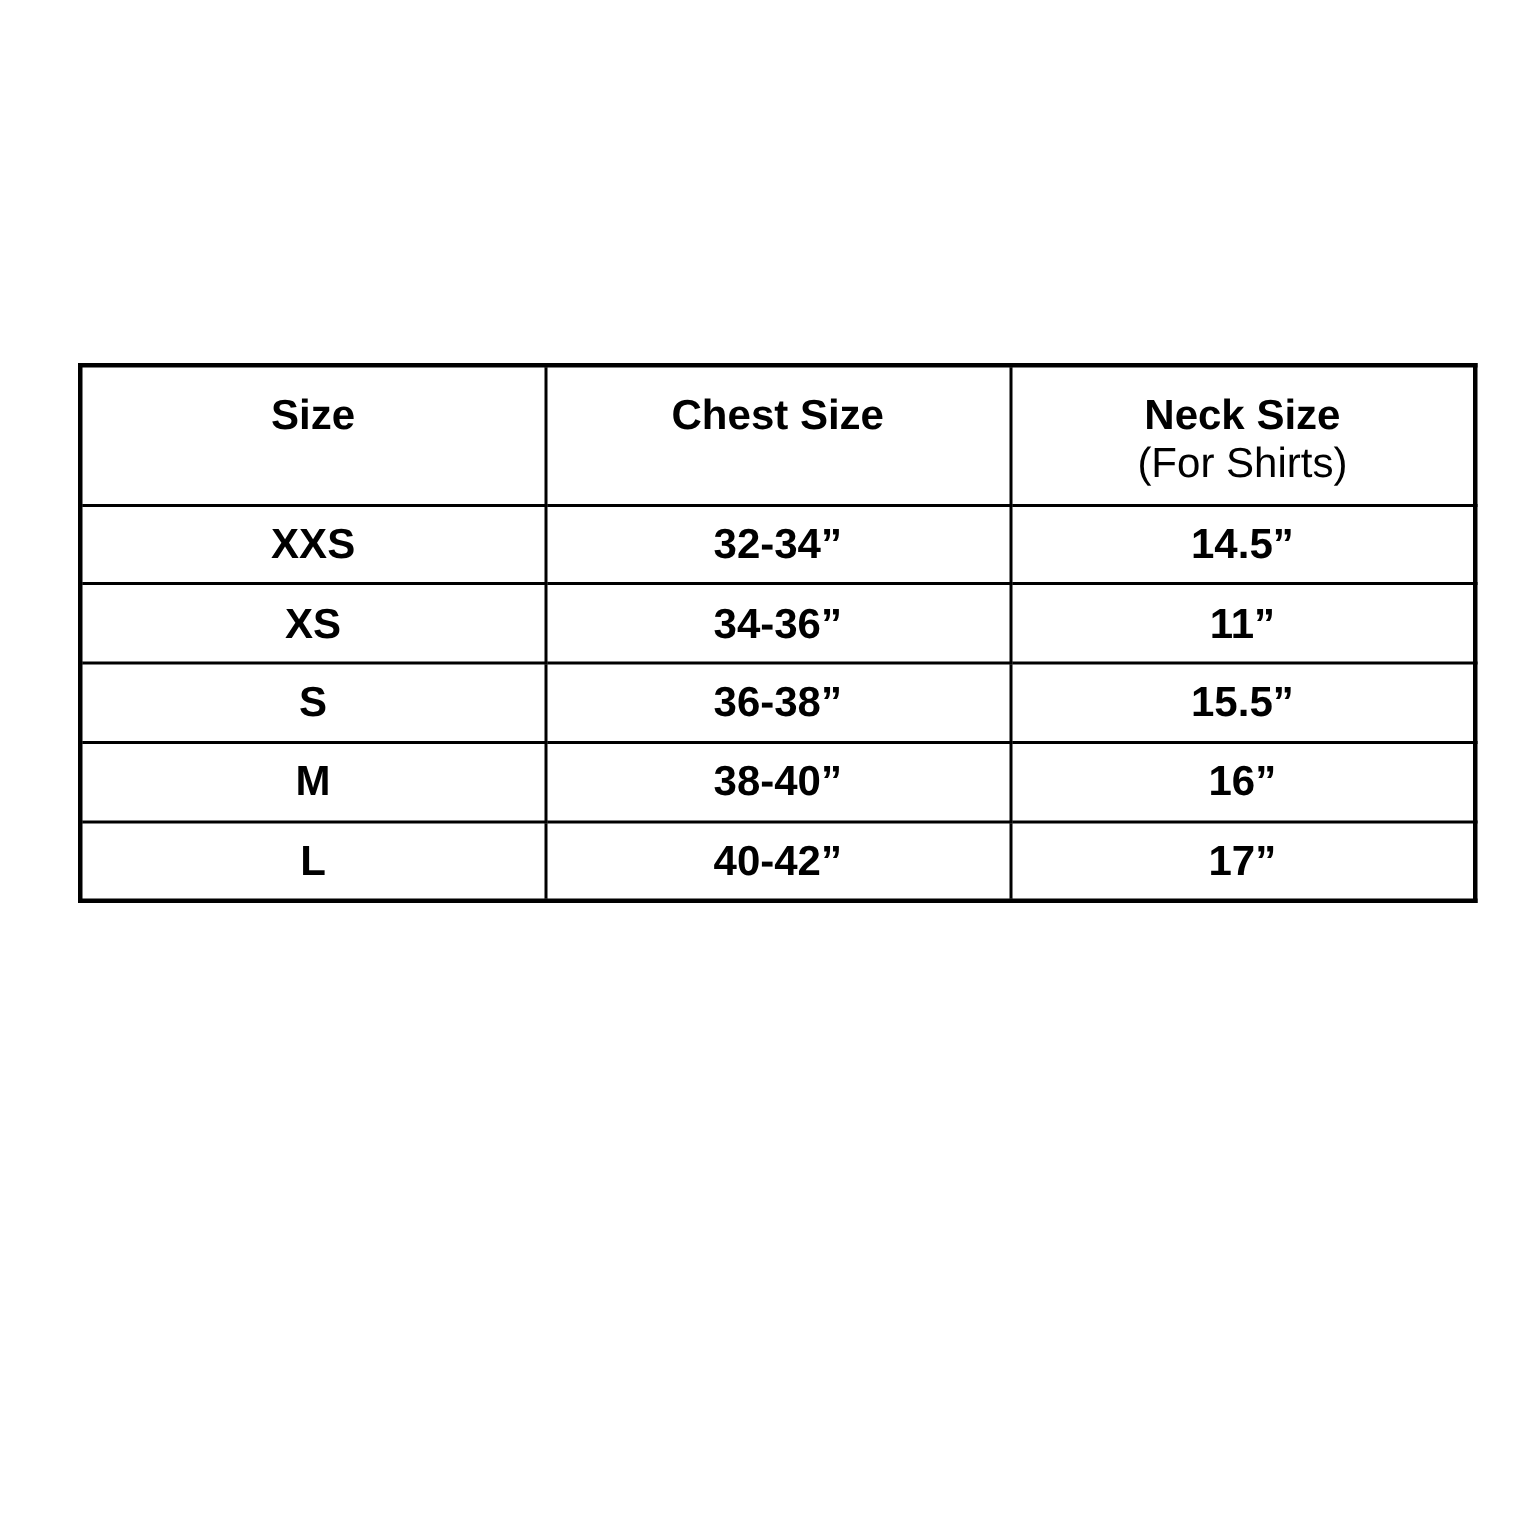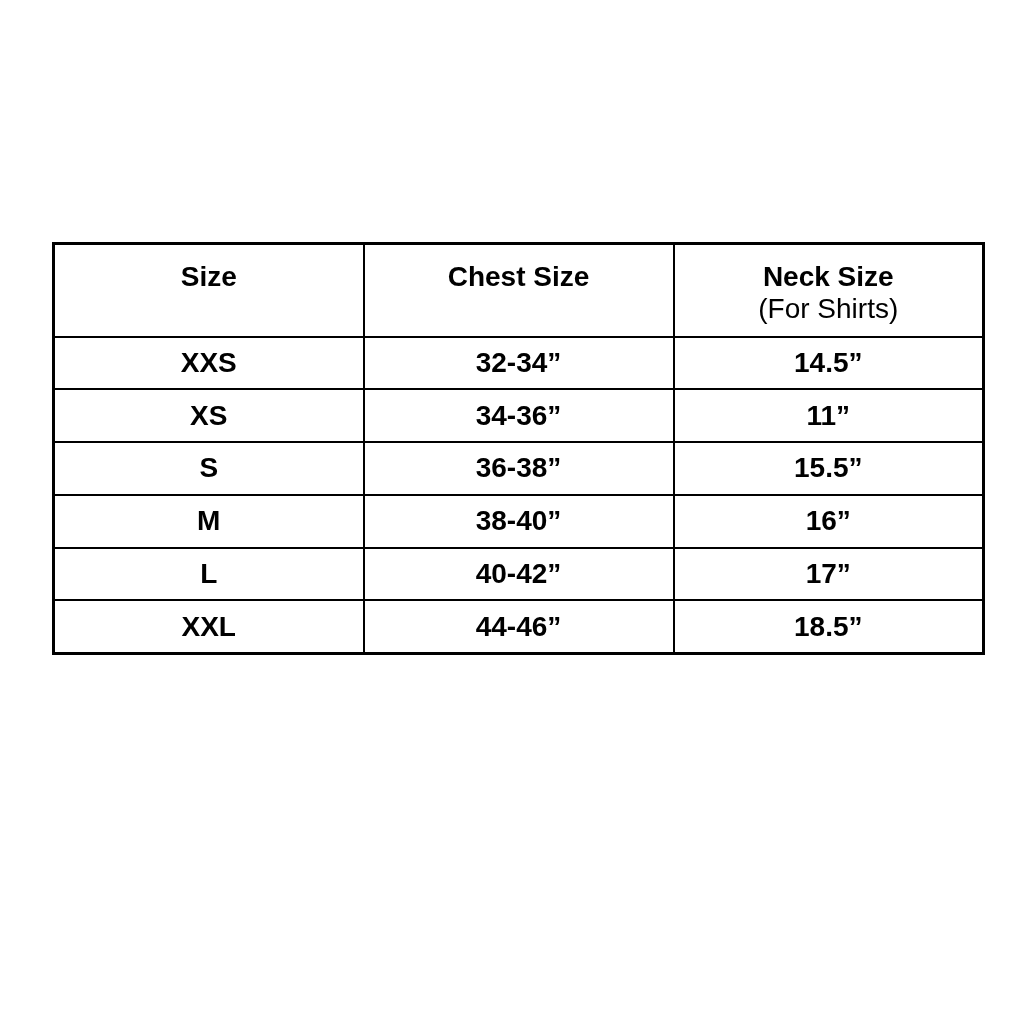--- a/index.html
+++ b/index.html
@@ -100,21 +100,16 @@
       <tr>
         <td class="cell">M</td>
         <td class="cell">38-40”</td>
         <td class="cell">16”</td>
       </tr>
       <tr>
         <td class="cell">L</td>
         <td class="cell">40-42”</td>
         <td class="cell">17”</td>
       </tr>
-      <tr>
-        <td class="cell">XXL</td>
-        <td class="cell">44-46”</td>
-        <td class="cell">18.5”</td>
-      </tr>
     </tbody>
   </table>
 
 </div>
 
 </body></html>

